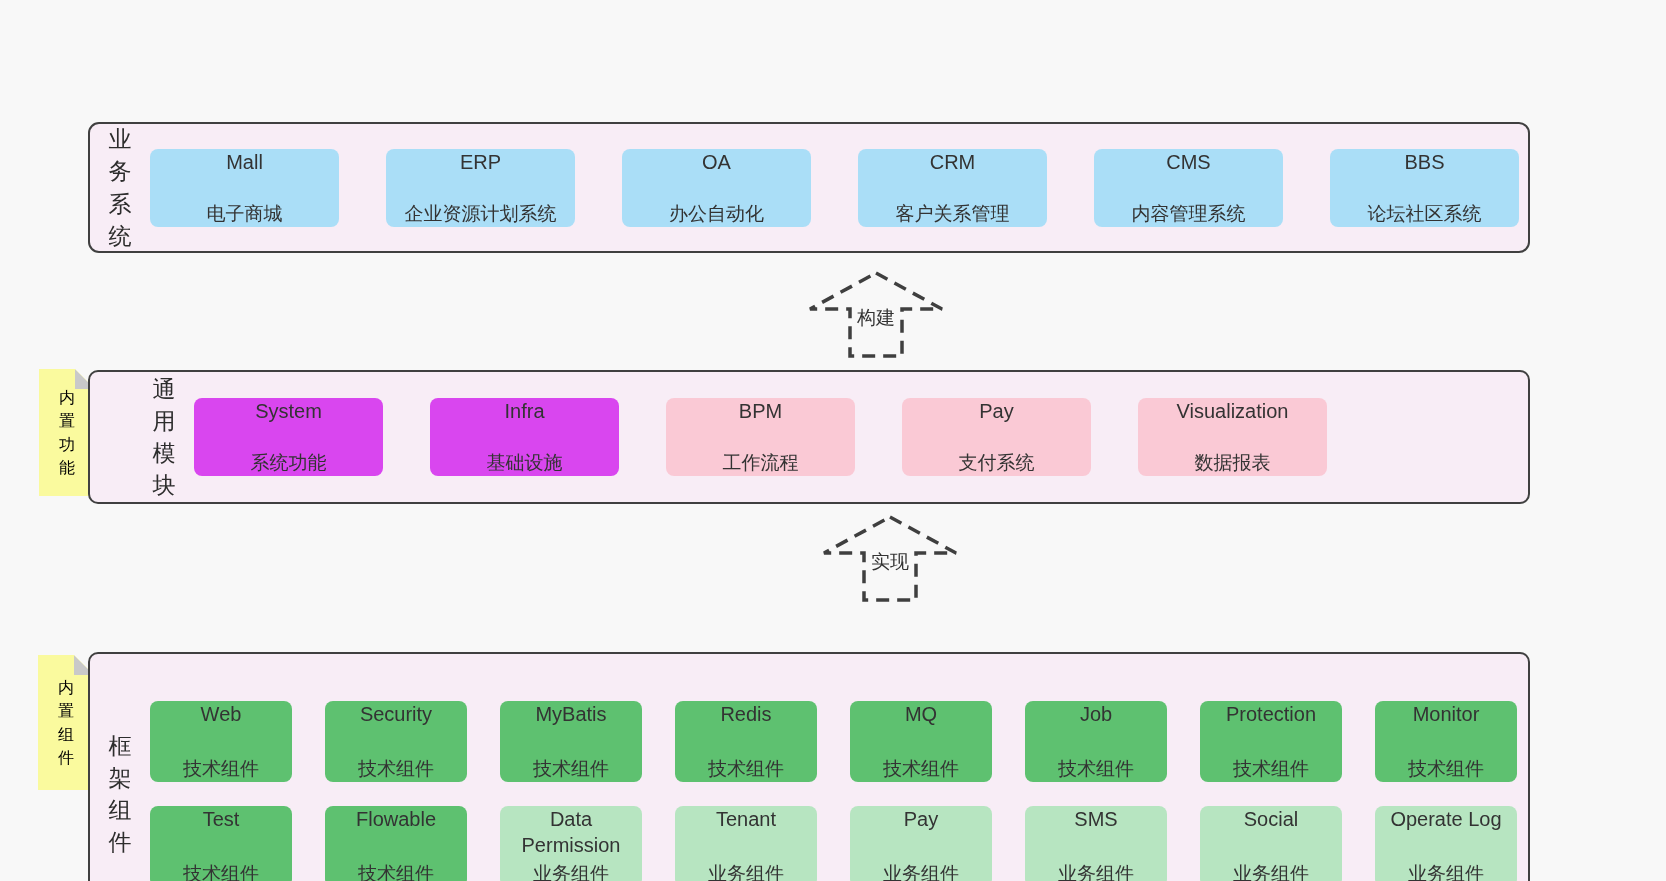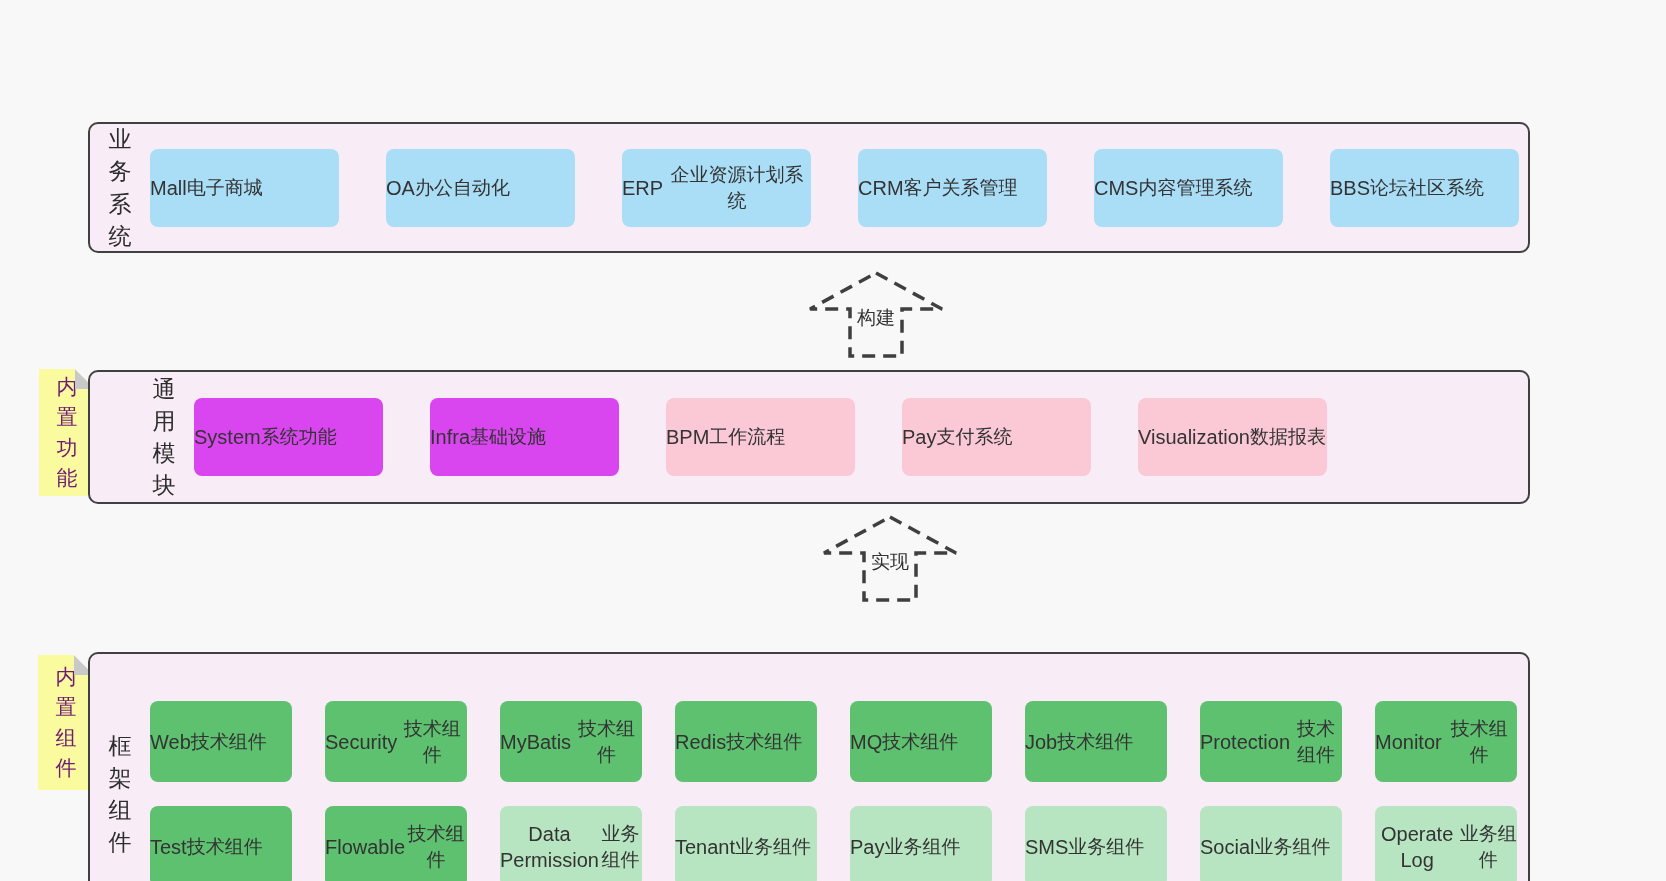--- a/index.html
+++ b/index.html
@@ -16,21 +16,21 @@
   
   .panel{
     position:absolute;left:88px;width:1442px;
     background:#f8edf6;
     border:2px solid #404040;
     border-radius:10px;
     box-sizing:border-box;
     display:flex;
     z-index:1;
   }
-  #panel-business{top:122px;height:131px;}
+  #panel-business{top:122px;height:131px;border-radius:11px;}
   #panel-modules{top:370px;height:134px;padding-left:44px;}
   #panel-framework{top:652px;height:284px;}
 
   .panel-label{
     flex:0 0 60px;
     display:flex;align-items:center;justify-content:center;
   }
   .v-text{
     display:block;
     width:1em;
@@ -40,22 +40,22 @@
     word-break:break-all;
   }
   
   .boxes{
     flex:1;
     display:flex;align-items:center;
     gap:47px;
   }
   .box{
     border-radius:8px;
-    display:flex;flex-direction:row;
-    align-items:center;justify-content:flex-start;
+    display:flex;flex-direction:column;
+    align-items:center;justify-content:space-between;
     text-align:center;
     color:#333333;
   }
   .cols6 .box{width:189px;height:78px;}
   .box-name{font-size:20px;line-height:1.3;}
   .box-desc{font-size:19px;line-height:1.35;}
   .blue  {background:#aadef7;}
   .red   {background:#d946ef;}
   .pink  {background:#fac9d5;}
   .gdark {background:#5ec170;}
@@ -80,21 +80,21 @@
   }
   .sticky::after{
     content:"";
     position:absolute;top:0;right:0;
     width:20px;height:20px;
     background:#c9c9c9;
     clip-path:polygon(0 0, 100% 100%, 0 100%);
   }
   #sticky-functions{left:39px;top:369px;height:127px;}
   #sticky-components{left:38px;top:655px;height:135px;}
-  .sticky .v-text{font-size:21px;line-height:1.45;color:#701a75;}
+  .sticky .v-text{font-size:16px;line-height:1.45;color:#000000;}
 
   
   .arrow{position:absolute;width:140px;height:90px;z-index:2;}
   #arrow-build{left:806px;top:270px;}
   #arrow-impl{left:820px;top:514px;}
   .arrow svg{display:block;width:140px;height:90px;}
   .arrow polygon{
     fill:none;
     stroke:#3f3f3f;
     stroke-width:3.5;
@@ -124,26 +124,26 @@
   <section class="panel" id="panel-business">
     <div class="panel-label">
       <span class="v-text">业务系统</span>
     </div>
     <div class="boxes cols6">
       <div class="box blue">
         <div class="box-name">Mall</div>
         <div class="box-desc">电子商城</div>
       </div>
       <div class="box blue">
+        <div class="box-name">ERP</div>
+        <div class="box-desc">企业资源计划系统</div>
+      </div>
+      <div class="box blue">
         <div class="box-name">OA</div>
         <div class="box-desc">办公自动化</div>
-      </div>
-      <div class="box blue">
-        <div class="box-name">ERP</div>
-        <div class="box-desc">企业资源计划系统</div>
       </div>
       <div class="box blue">
         <div class="box-name">CRM</div>
         <div class="box-desc">客户关系管理</div>
       </div>
       <div class="box blue">
         <div class="box-name">CMS</div>
         <div class="box-desc">内容管理系统</div>
       </div>
       <div class="box blue">

